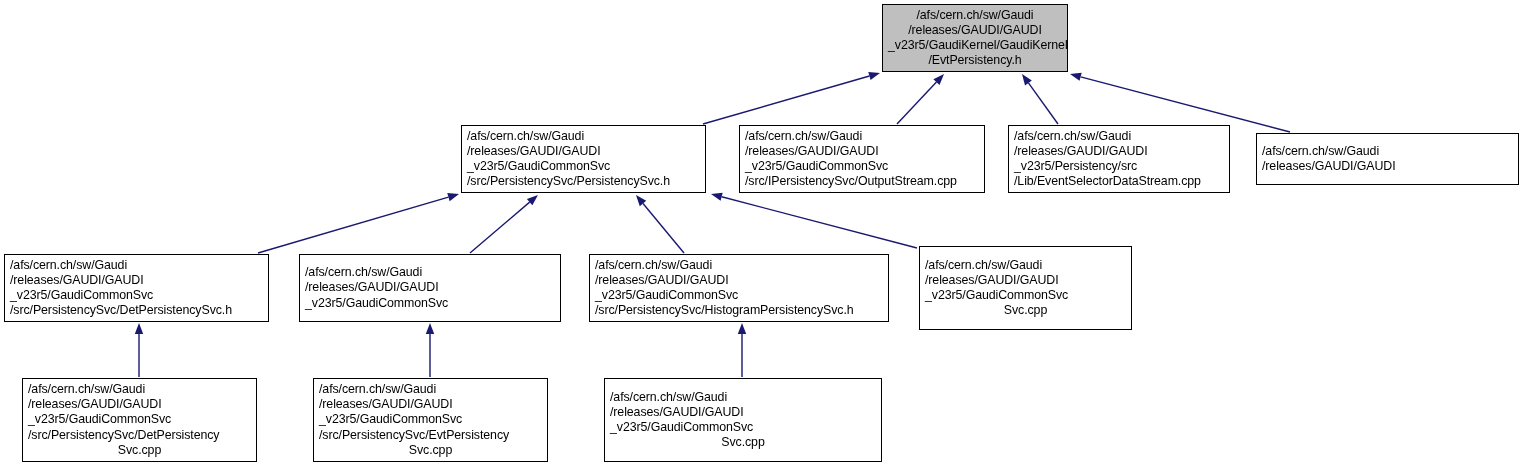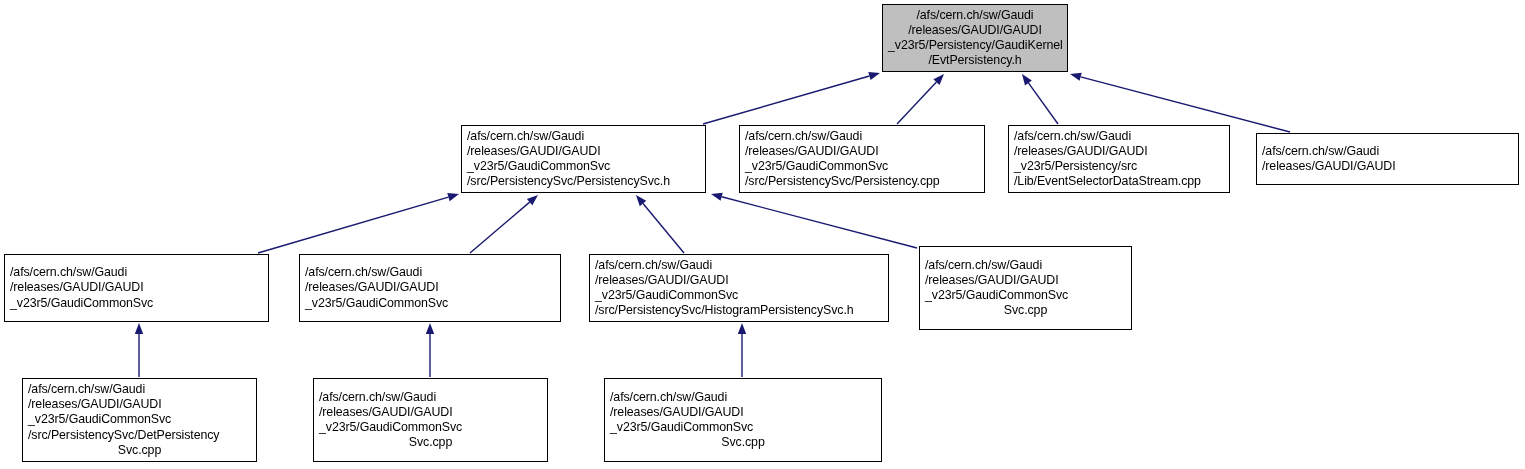--- a/index.html
+++ b/index.html
@@ -95,26 +95,26 @@
           <line x1="430" y1="377" x2="430" y2="334" stroke="#191970" stroke-width="1.4"></line>
           <polygon points="430,323 434.2,334 425.8,334" fill="#191970"></polygon>
         </g>
         <g>
           <line x1="742" y1="377" x2="742" y2="334" stroke="#191970" stroke-width="1.4"></line>
           <polygon points="742,323 746.2,334 737.8,334" fill="#191970"></polygon>
         </g>
       </g>
   </svg>
   <div id="nodes-layer">
-      <div class="node-box root align-center" style="left: 882px; top: 4px; width: 186px; height: 68px;"><span class="node-line">/afs/cern.ch/sw/Gaudi</span><span class="node-line">/releases/GAUDI/GAUDI</span><span class="node-line">_v23r5/Persistency/GaudiKernel</span><span class="node-line">/EvtPersistency.h</span></div>
+      <div class="node-box root align-center" style="left: 882px; top: 4px; width: 186px; height: 68px;"><span class="node-line">/afs/cern.ch/sw/Gaudi</span><span class="node-line">/releases/GAUDI/GAUDI</span><span class="node-line">_v23r5/GaudiKernel/GaudiKernel</span><span class="node-line">/EvtPersistency.h</span></div>
       <div class="node-box align-left" style="left: 461px; top: 125px; width: 245px; height: 68px;"><span class="node-line">/afs/cern.ch/sw/Gaudi</span><span class="node-line">/releases/GAUDI/GAUDI</span><span class="node-line">_v23r5/GaudiCommonSvc</span><span class="node-line">/src/PersistencySvc/PersistencySvc.h</span></div>
-      <div class="node-box align-left" style="left: 739px; top: 125px; width: 246px; height: 68px;"><span class="node-line">/afs/cern.ch/sw/Gaudi</span><span class="node-line">/releases/GAUDI/GAUDI</span><span class="node-line">_v23r5/GaudiCommonSvc</span><span class="node-line">/src/PersistencySvc/Persistency.cpp</span></div>
+      <div class="node-box align-left" style="left: 739px; top: 125px; width: 246px; height: 68px;"><span class="node-line">/afs/cern.ch/sw/Gaudi</span><span class="node-line">/releases/GAUDI/GAUDI</span><span class="node-line">_v23r5/GaudiCommonSvc</span><span class="node-line">/src/IPersistencySvc/OutputStream.cpp</span></div>
       <div class="node-box align-left" style="left: 1008px; top: 125px; width: 222px; height: 68px;"><span class="node-line">/afs/cern.ch/sw/Gaudi</span><span class="node-line">/releases/GAUDI/GAUDI</span><span class="node-line">_v23r5/Persistency/src</span><span class="node-line">/Lib/EventSelectorDataStream.cpp</span></div>
       <div class="node-box align-left" style="left: 1256px; top: 133px; width: 263px; height: 52px;"><span class="node-line">/afs/cern.ch/sw/Gaudi</span><span class="node-line">/releases/GAUDI/GAUDI</span></div>
-      <div class="node-box align-left" style="left: 4px; top: 254px; width: 265px; height: 68px;"><span class="node-line">/afs/cern.ch/sw/Gaudi</span><span class="node-line">/releases/GAUDI/GAUDI</span><span class="node-line">_v23r5/GaudiCommonSvc</span></div>
+      <div class="node-box align-left" style="left: 4px; top: 254px; width: 265px; height: 68px;"><span class="node-line">/afs/cern.ch/sw/Gaudi</span><span class="node-line">/releases/GAUDI/GAUDI</span><span class="node-line">_v23r5/GaudiCommonSvc</span><span class="node-line">/src/PersistencySvc/DetPersistencySvc.h</span></div>
       <div class="node-box align-left" style="left: 299px; top: 254px; width: 262px; height: 68px;"><span class="node-line">/afs/cern.ch/sw/Gaudi</span><span class="node-line">/releases/GAUDI/GAUDI</span><span class="node-line">_v23r5/GaudiCommonSvc</span></div>
       <div class="node-box align-left" style="left: 589px; top: 254px; width: 300px; height: 68px;"><span class="node-line">/afs/cern.ch/sw/Gaudi</span><span class="node-line">/releases/GAUDI/GAUDI</span><span class="node-line">_v23r5/GaudiCommonSvc</span><span class="node-line">/src/PersistencySvc/HistogramPersistencySvc.h</span></div>
       <div class="node-box align-left" style="left: 919px; top: 246px; width: 213px; height: 84px;"><span class="node-line">/afs/cern.ch/sw/Gaudi</span><span class="node-line">/releases/GAUDI/GAUDI</span><span class="node-line">_v23r5/GaudiCommonSvc</span><span class="node-line" style="text-align: center;">Svc.cpp</span></div>
       <div class="node-box align-left" style="left: 22px; top: 378px; width: 235px; height: 84px;"><span class="node-line">/afs/cern.ch/sw/Gaudi</span><span class="node-line">/releases/GAUDI/GAUDI</span><span class="node-line">_v23r5/GaudiCommonSvc</span><span class="node-line">/src/PersistencySvc/DetPersistency</span><span class="node-line" style="text-align: center;">Svc.cpp</span></div>
-      <div class="node-box align-left" style="left: 313px; top: 378px; width: 235px; height: 84px;"><span class="node-line">/afs/cern.ch/sw/Gaudi</span><span class="node-line">/releases/GAUDI/GAUDI</span><span class="node-line">_v23r5/GaudiCommonSvc</span><span class="node-line" style="text-align: center;">Svc.cpp</span></div>
+      <div class="node-box align-left" style="left: 313px; top: 378px; width: 235px; height: 84px;"><span class="node-line">/afs/cern.ch/sw/Gaudi</span><span class="node-line">/releases/GAUDI/GAUDI</span><span class="node-line">_v23r5/GaudiCommonSvc</span><span class="node-line">/src/PersistencySvc/EvtPersistency</span><span class="node-line" style="text-align: center;">Svc.cpp</span></div>
       <div class="node-box align-left" style="left: 604px; top: 378px; width: 278px; height: 84px;"><span class="node-line">/afs/cern.ch/sw/Gaudi</span><span class="node-line">/releases/GAUDI/GAUDI</span><span class="node-line">_v23r5/GaudiCommonSvc</span><span class="node-line" style="text-align: center;">Svc.cpp</span></div>
     </div>
 </div>
 
 </body></html>

